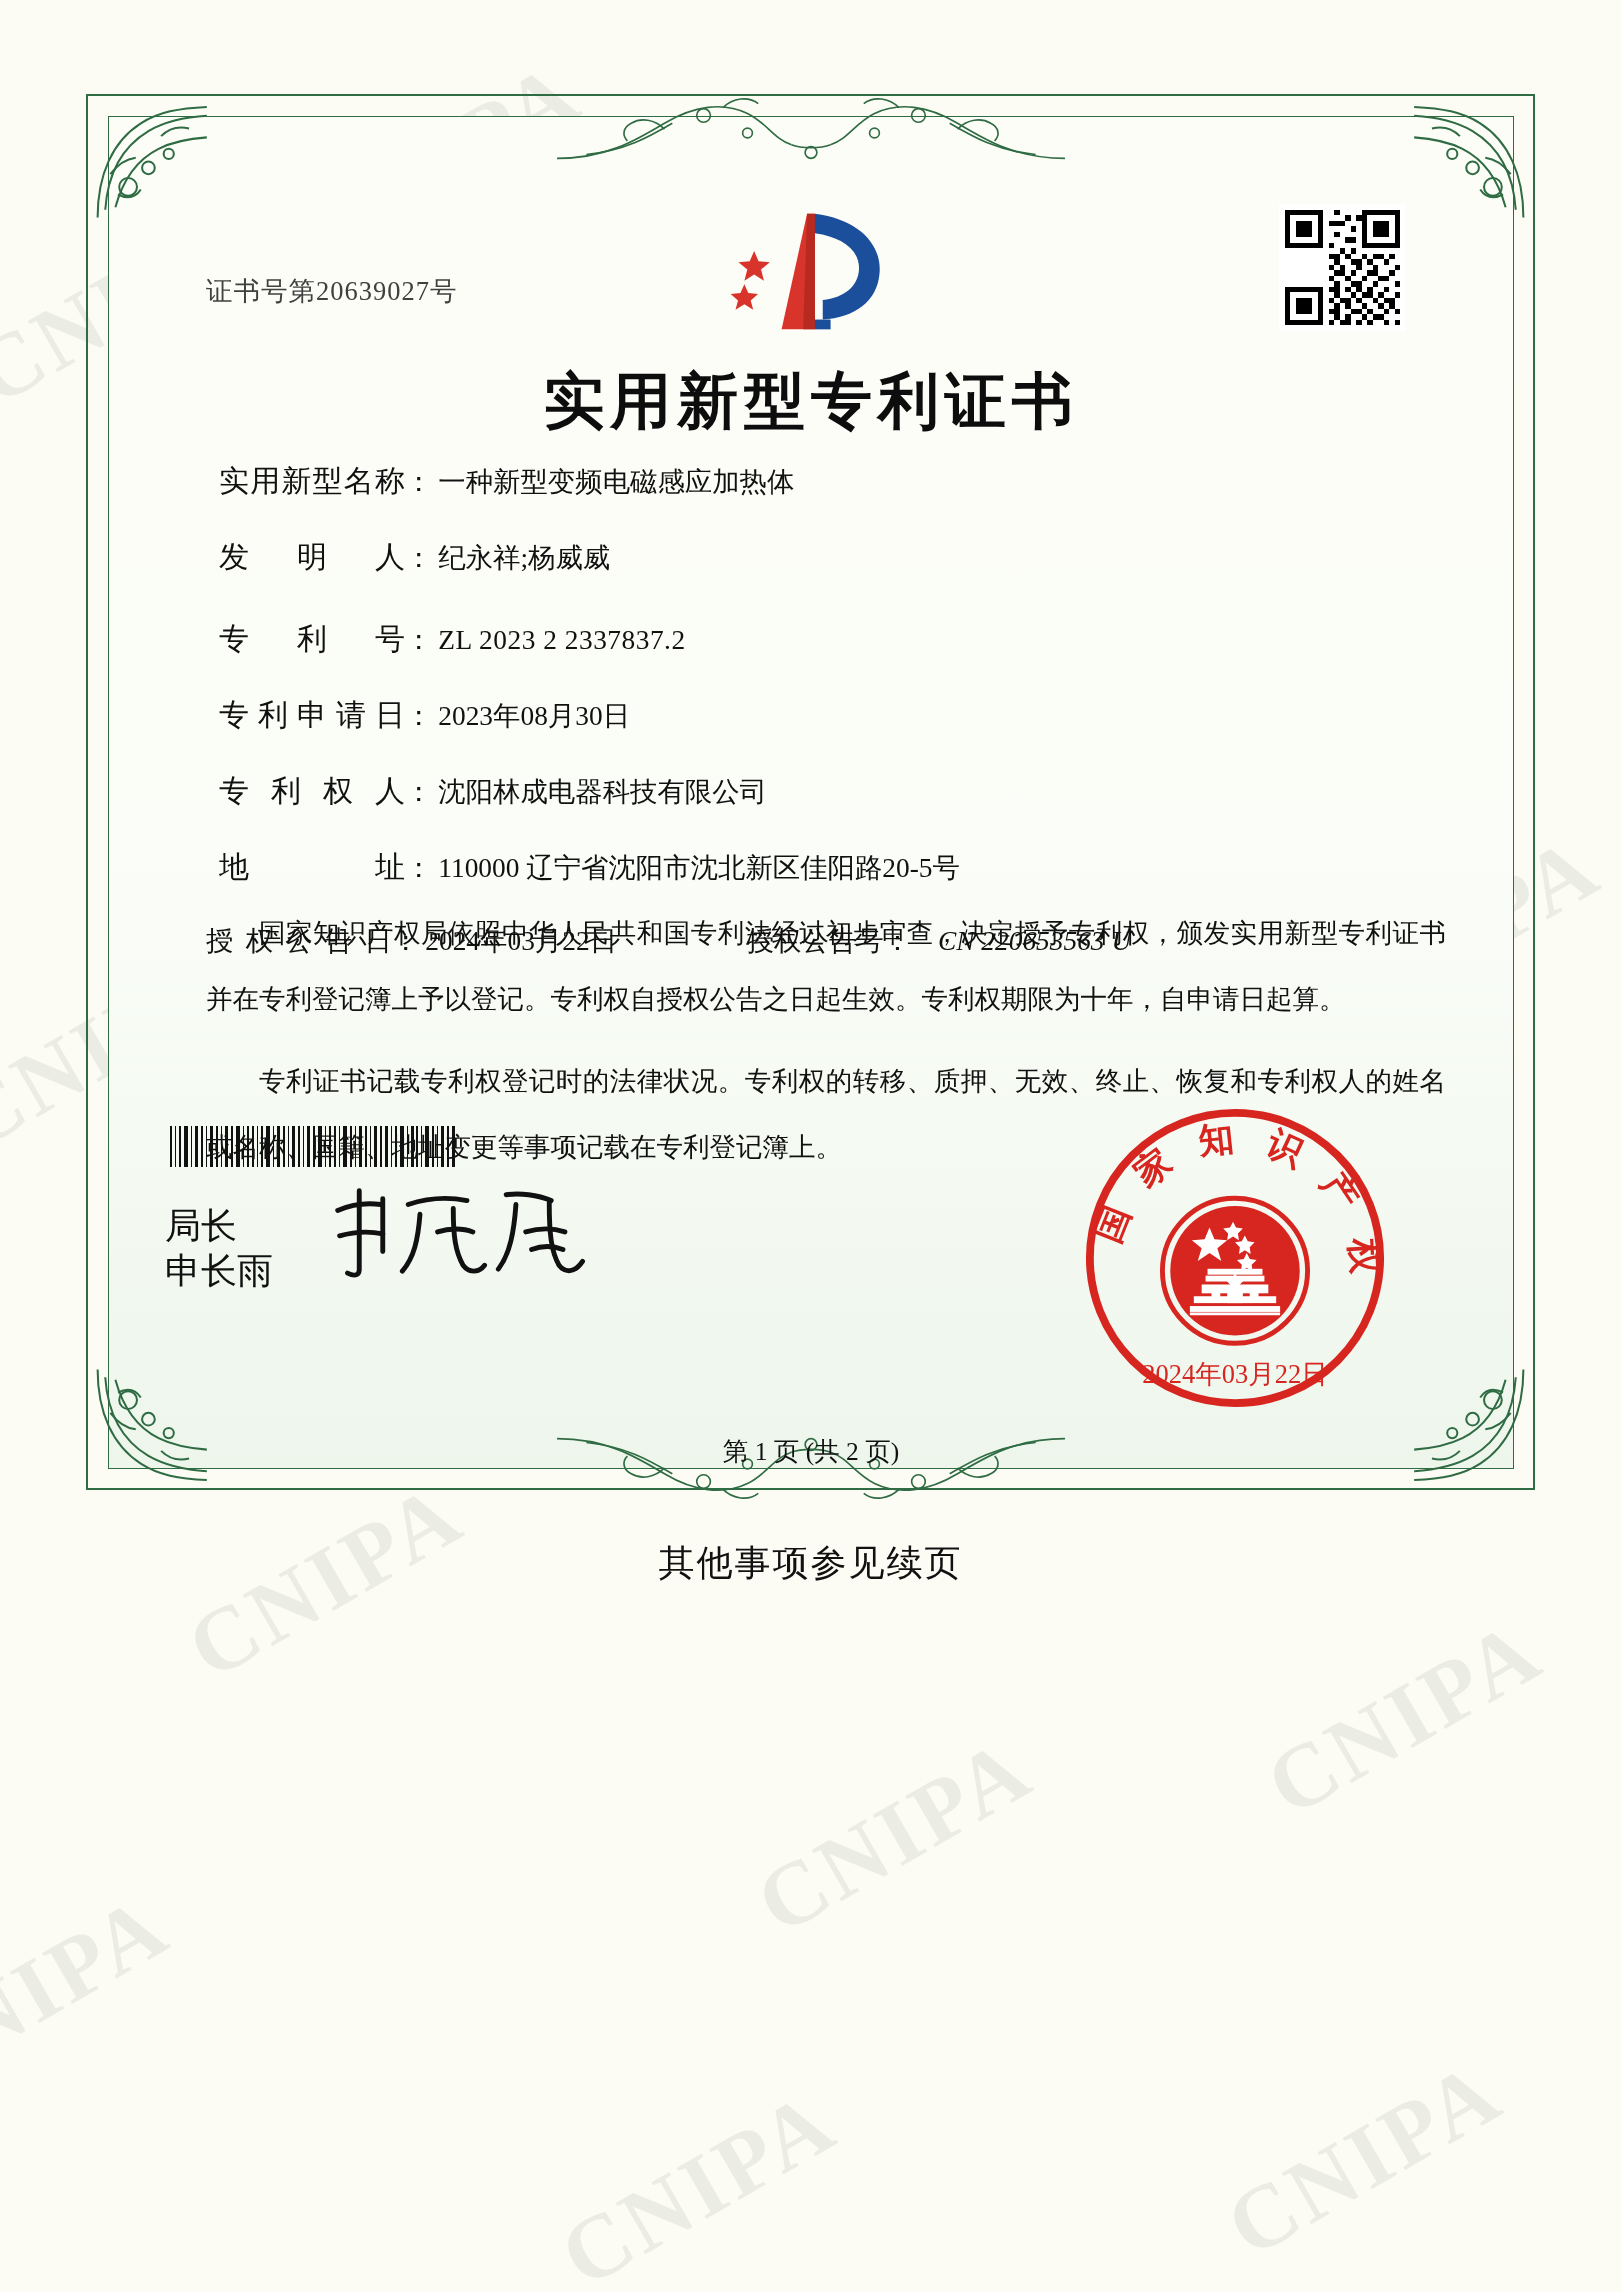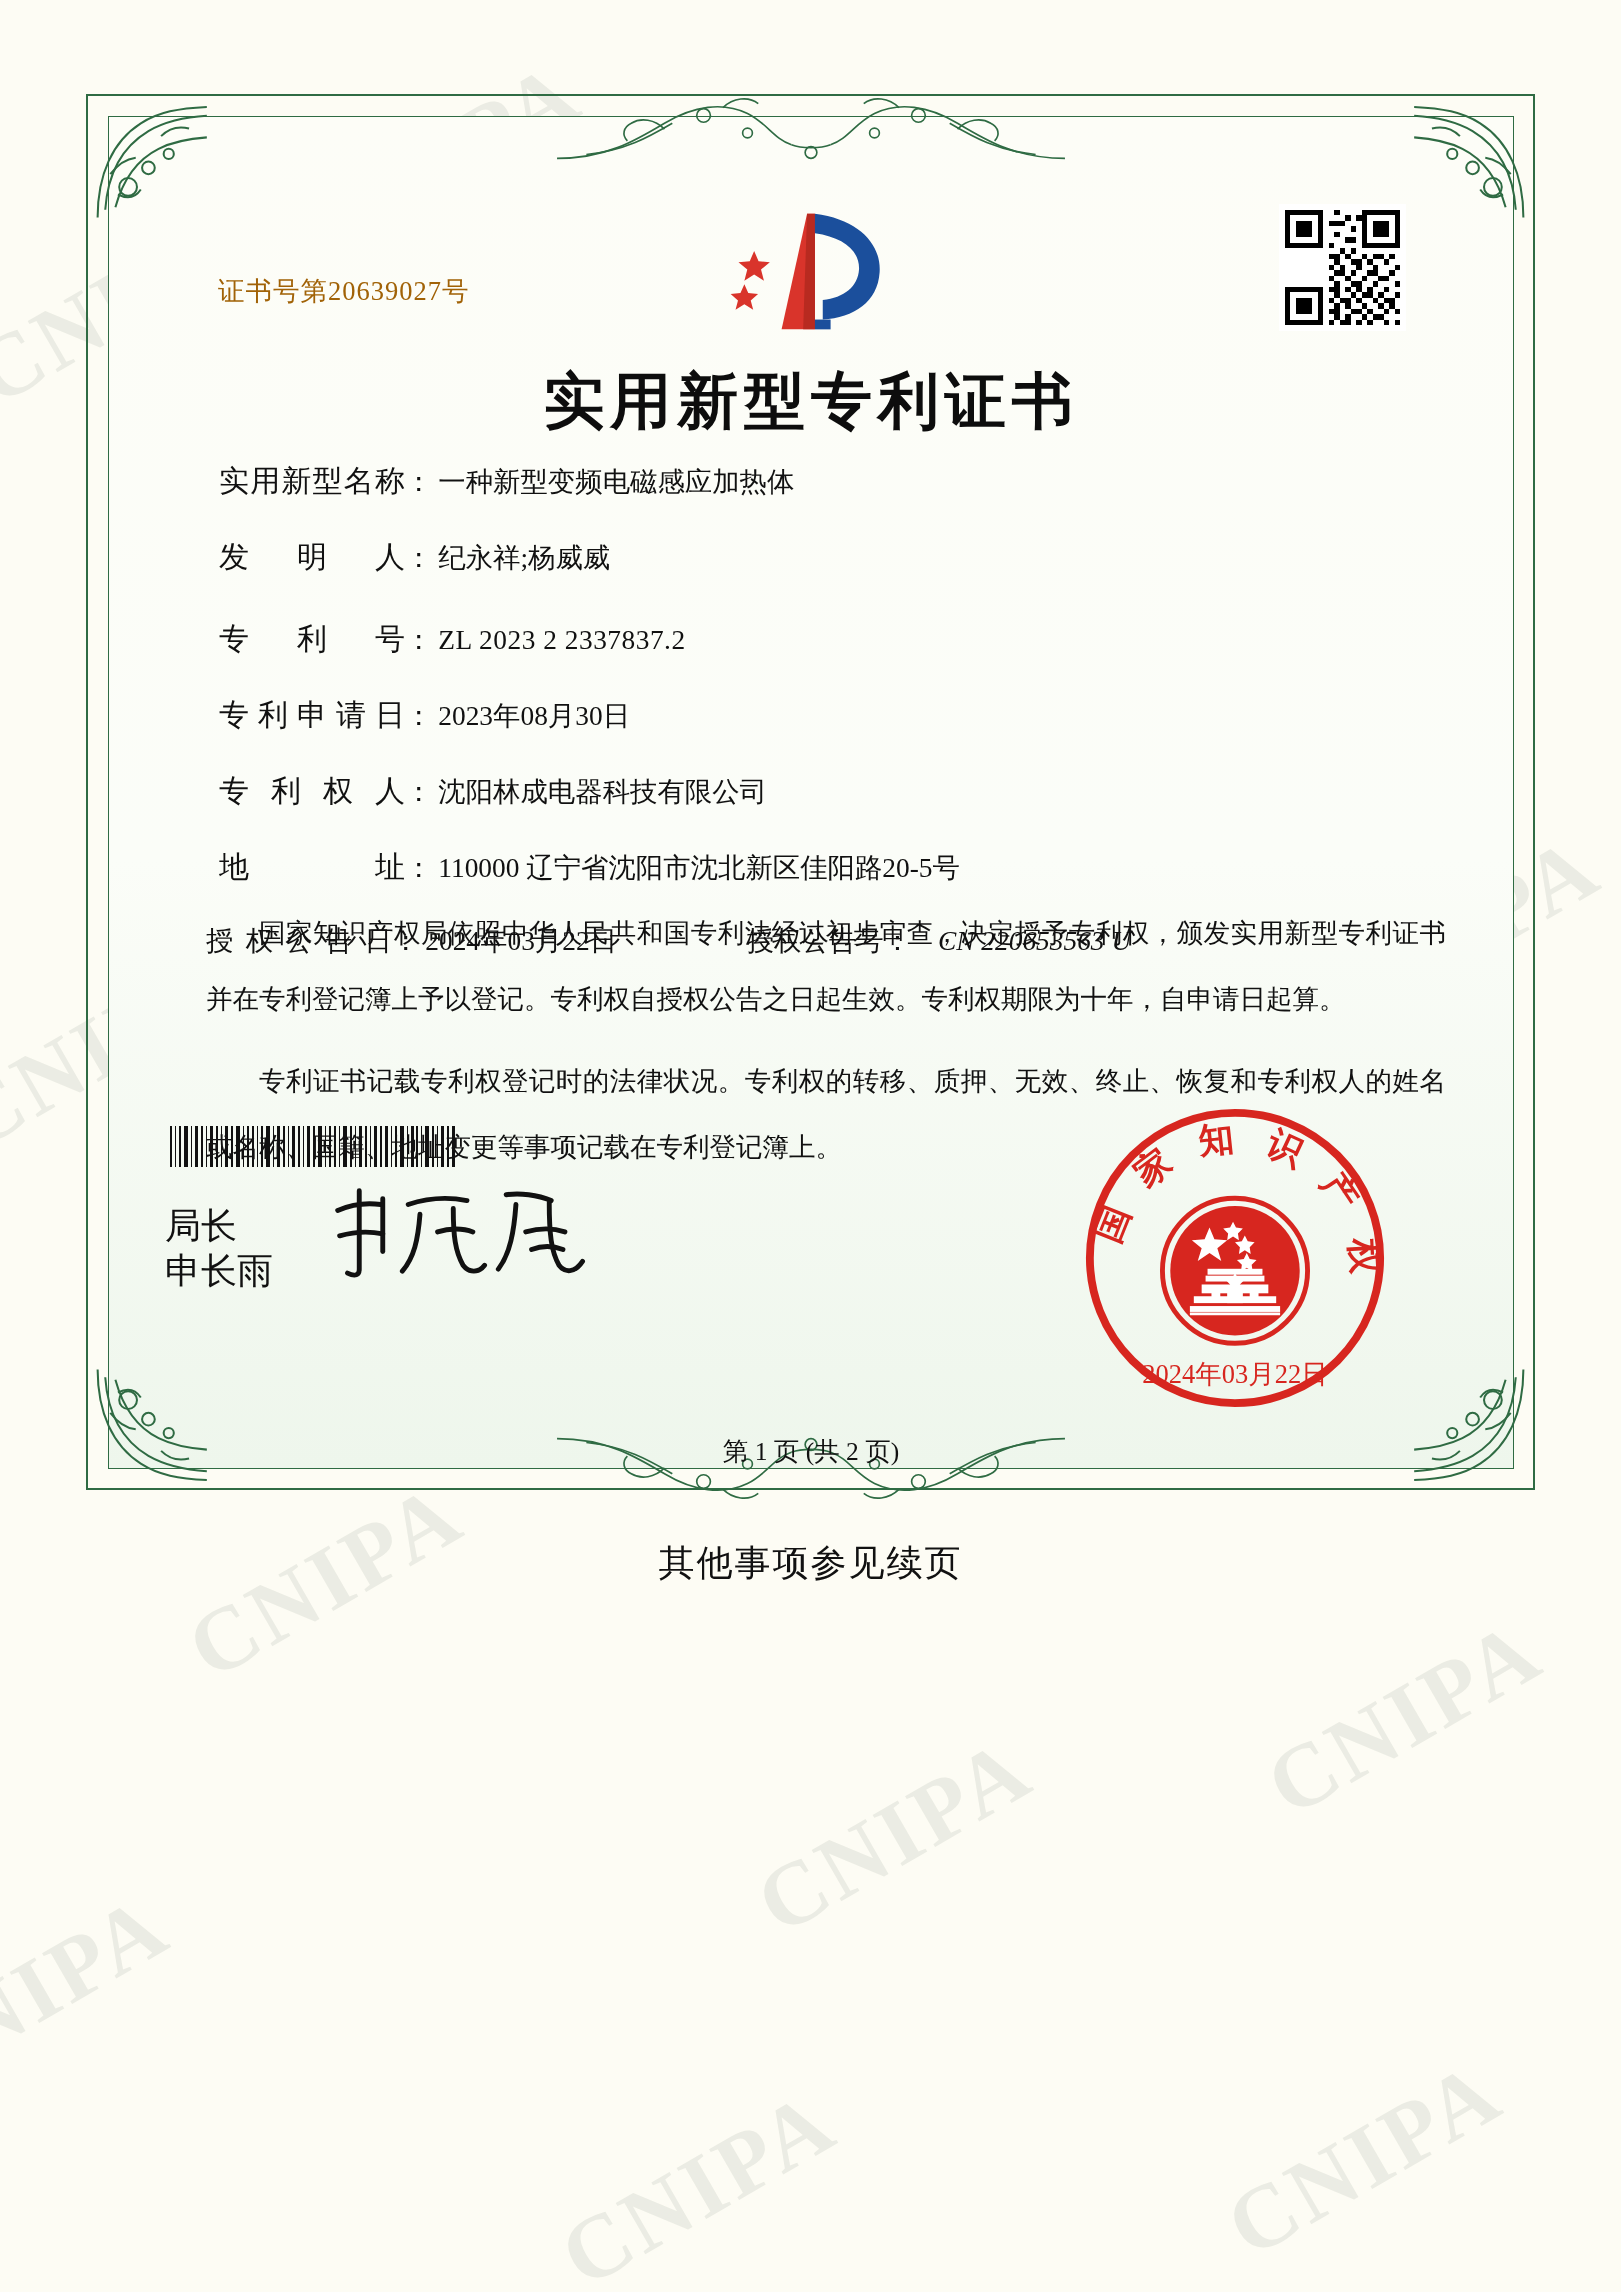--- a/index.html
+++ b/index.html
@@ -102,23 +102,22 @@
     width: 1406px;
     height: 1353px;
     z-index: 4;
   }
 
   .cert-no {
     position: absolute;
     left: 98px;
     top: 157px;
     font-size: 26.5px;
-    color: #a16207;
+    color: #404040;
     letter-spacing: 1px;
-    margin-left: 12px;
   }
 
   .qr {
     position: absolute;
     right: 108px;
     top: 88px;
     width: 127px;
     height: 127px;
     background: #fff;
     padding: 5.9px;

